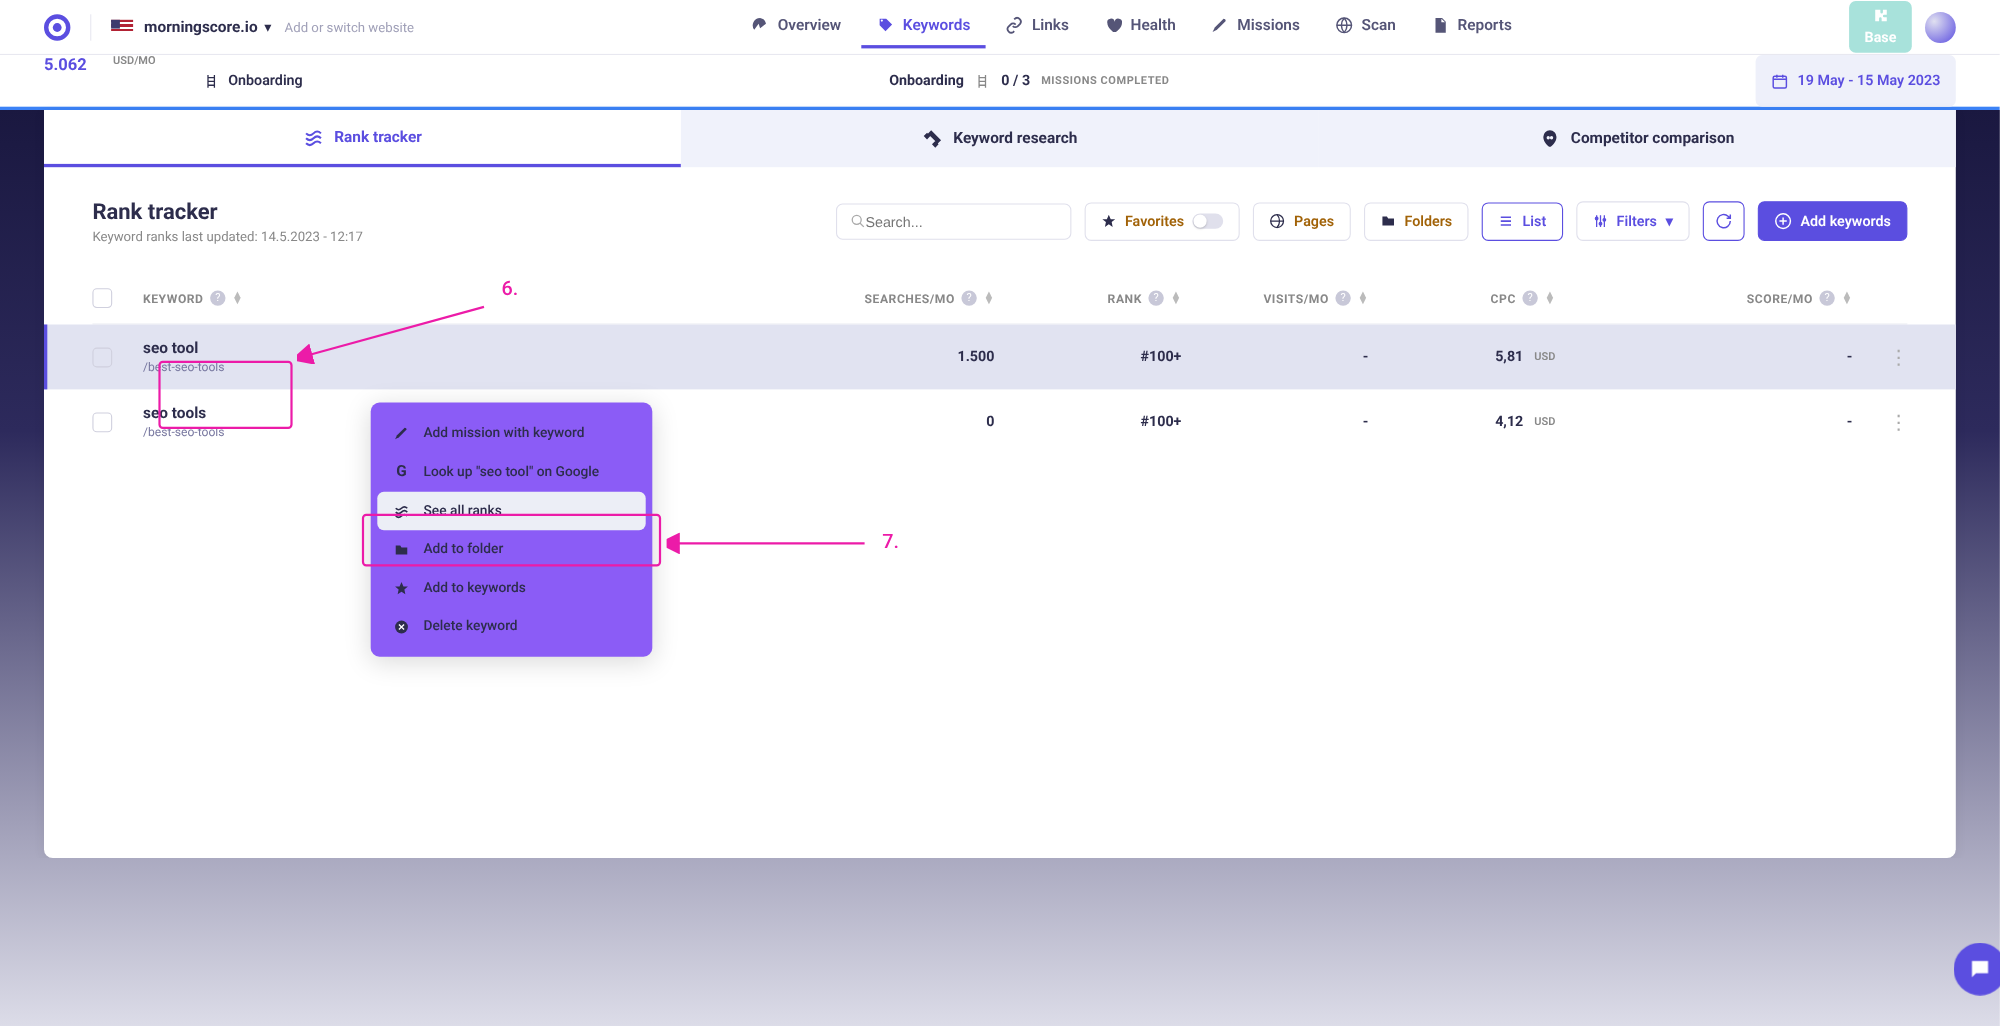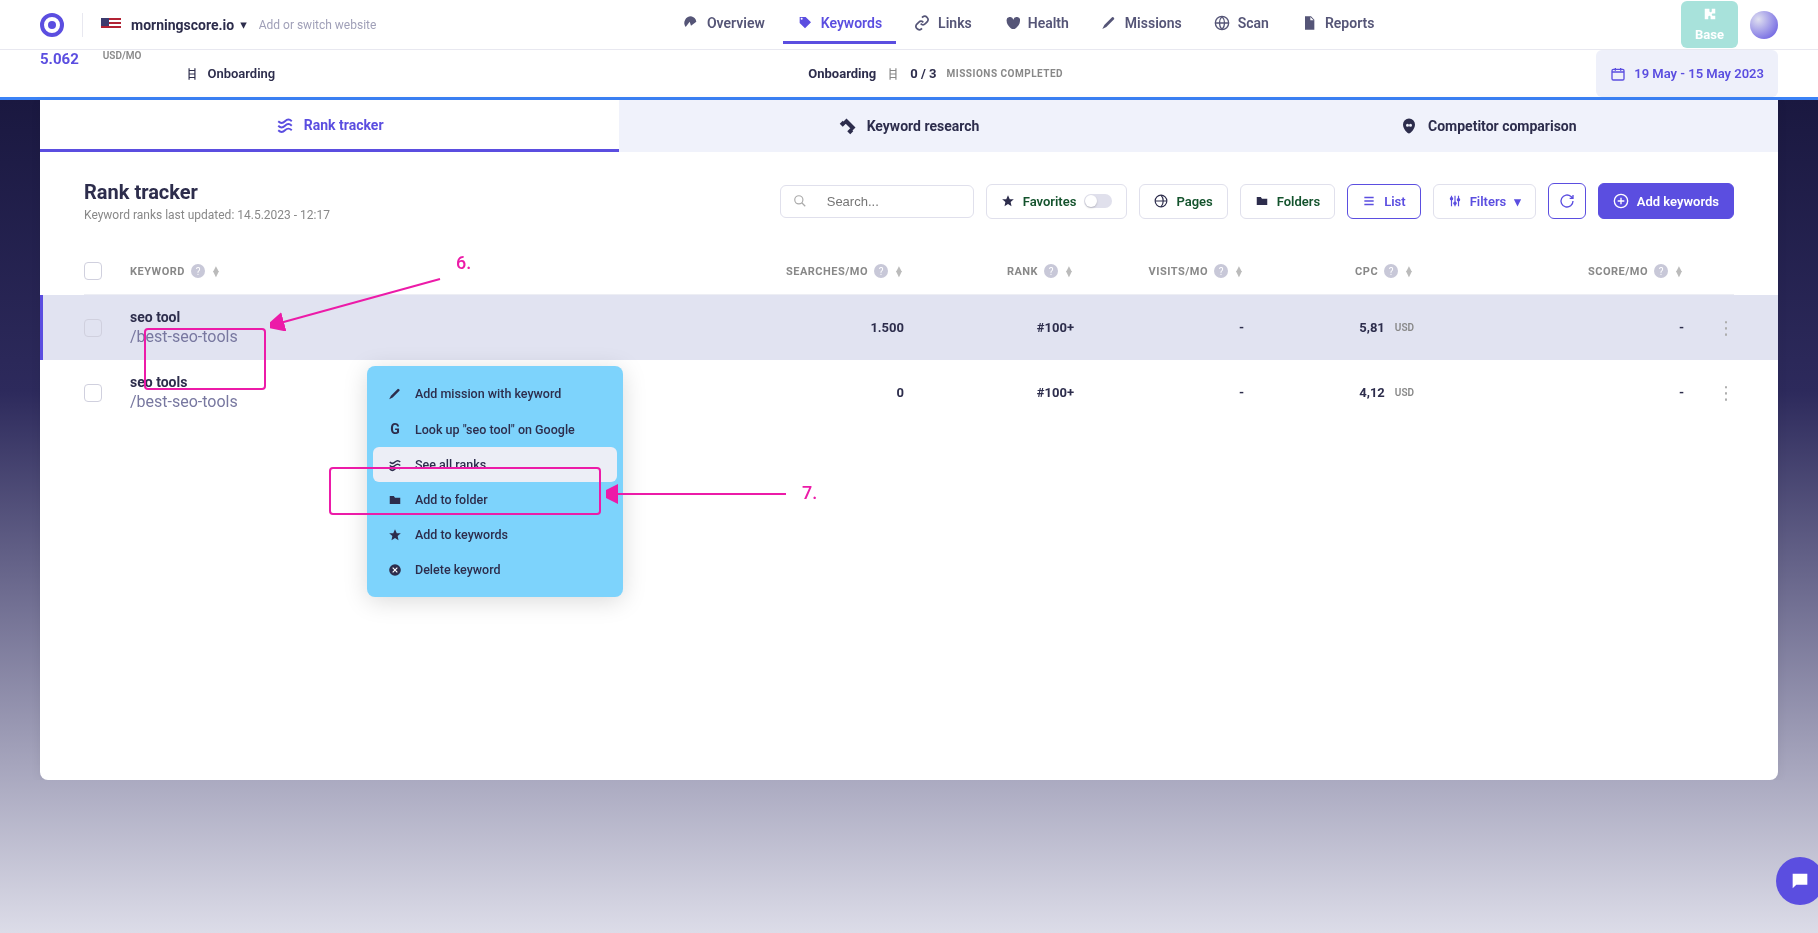--- a/index.html
+++ b/index.html
@@ -42,23 +42,23 @@
 
 .main-tabs { display:flex; }
 .main-tab { flex:1; display:flex; align-items:center; justify-content:center; gap:10px; height:52px; font-weight:700; font-size:14px; cursor:pointer; background:#f0f2fb; color:#2d2d4c; }
 .main-tab.active { background:#fff; color:#5b4ee0; border-bottom: 3px solid #5b4ee0; }
 
 
 .toolbar { display:flex; align-items:center; padding: 28px 44px 16px; gap:12px; }
 .toolbar-left { flex:1; }
 .page-title { font-size:20px; font-weight:700; color:#2d2d4c; }
 .page-sub { font-size:12px; color:#888; margin-top:4px; }
-.search-box { display:flex; align-items:center; border:1px solid #e0e0ec; border-radius:6px; padding:8px 12px; width:194px; color:#aaa; gap:20px; }
+.search-box { display:flex; align-items:center; border:1px solid #e0e0ec; border-radius:6px; padding:8px 12px; width:214px; color:#aaa; gap:0; }
 .search-box input { border:none; outline:none; width:100%; font-size:13px; background:transparent; }
-.tb-btn { display:flex; align-items:center; gap:8px; border:1px solid #e0e0ec; border-radius:6px; padding:9px 14px; font-size:13px; font-weight:600; color:#14532d; cursor:pointer; background:#fff; }
+.tb-btn { display:flex; align-items:center; gap:8px; border:1px solid #e0e0ec; border-radius:6px; padding:9px 14px; font-size:13px; font-weight:600; color:#a16207; cursor:pointer; background:#fff; }
 .tb-btn.outlined-primary { border-color:#5b4ee0; color:#5b4ee0; }
 .tb-btn.primary { background:#5b4ee0; color:#fff; border-color:#5b4ee0; }
 .tb-btn .toggle { width:28px; height:14px; background:#e0e0ec; border-radius:10px; position:relative; }
 .tb-btn .toggle::after { content:''; position:absolute; width:12px; height:12px; background:#fff; border-radius:50%; top:1px; left:1px; box-shadow:0 1px 2px rgba(0,0,0,0.2); }
 
 
 .tbl { width:100%; padding: 0 44px; }
 .tbl-head { display:flex; align-items:center; padding: 24px 0 14px; border-bottom:1px solid #edeef4; }
 .col { display:flex; align-items:center; gap:6px; }
 .col.chk { width:46px; }
@@ -66,27 +66,27 @@
 .col.num { width:170px; justify-content:flex-end; }
 .col.more { width:50px; justify-content:flex-end; }
 .th { font-size:11px; font-weight:700; letter-spacing:0.5px; color:#888; }
 .help { width:14px; height:14px; border-radius:50%; background:#c8c8d8; color:#fff; font-size:10px; display:inline-flex; align-items:center; justify-content:center; }
 .sort { color:#bbb; font-size:10px; display:flex; flex-direction:column; line-height:5px; }
 .checkbox { width:18px; height:18px; border:1.5px solid #d0d0de; border-radius:4px; cursor:pointer; }
 
 .tbl-row { display:flex; align-items:center; padding:14px 0; }
 .tbl-row.selected { background:#e1e3f1; border-left:3px solid #5b4ee0; margin-left:-44px; padding-left:41px; margin-right:-44px; padding-right:44px; }
 .kw-text { font-weight:700; font-size:14px; color:#2d2d4c; }
-.kw-url { font-size:16px; color:#7878a0; margin-top:2px;text-align:center; }
+.kw-url { font-size:11px; color:#7878a0; margin-top:2px;text-align:center; }
 .cell-val { font-weight:700; font-size:13px; color:#2d2d4c; }
 .cell-unit { font-size:10px; color:#888; font-weight:600; margin-left:4px; }
 .more-dots { color:#aaa; font-size:18px; cursor:pointer; letter-spacing:-1px; }
 
 
-.ctx-menu { position:absolute; background:#7dd3fc; border-radius:8px; box-shadow:0 4px 24px rgba(0,0,0,0.15); padding:10px 6px; width:256px;margin-left:30px; }
+.ctx-menu { position:absolute; background:#8b5cf6; border-radius:8px; box-shadow:0 4px 24px rgba(0,0,0,0.15); padding:10px 6px; width:256px; }
 .ctx-item { display:flex; align-items:center; gap:12px; padding:10px 14px; font-size:12.5px; color:#2d2d4c; cursor:pointer; border-radius:6px; font-weight:500; }
 .ctx-item.hl { background:#eceef6; }
 .ctx-icon { width:16px; color:#2d2d4c; display:flex; align-items:center; justify-content:center; }
 
 
 .annotation-box { position:absolute; border:2px solid #ec1ba8; border-radius:4px; pointer-events:none; }
 .annotation-label { position:absolute; color:#ec1ba8; font-size:18px; font-weight:500; pointer-events:none; }
 .annotation-arrow { position:absolute; pointer-events:none; }
 
 

